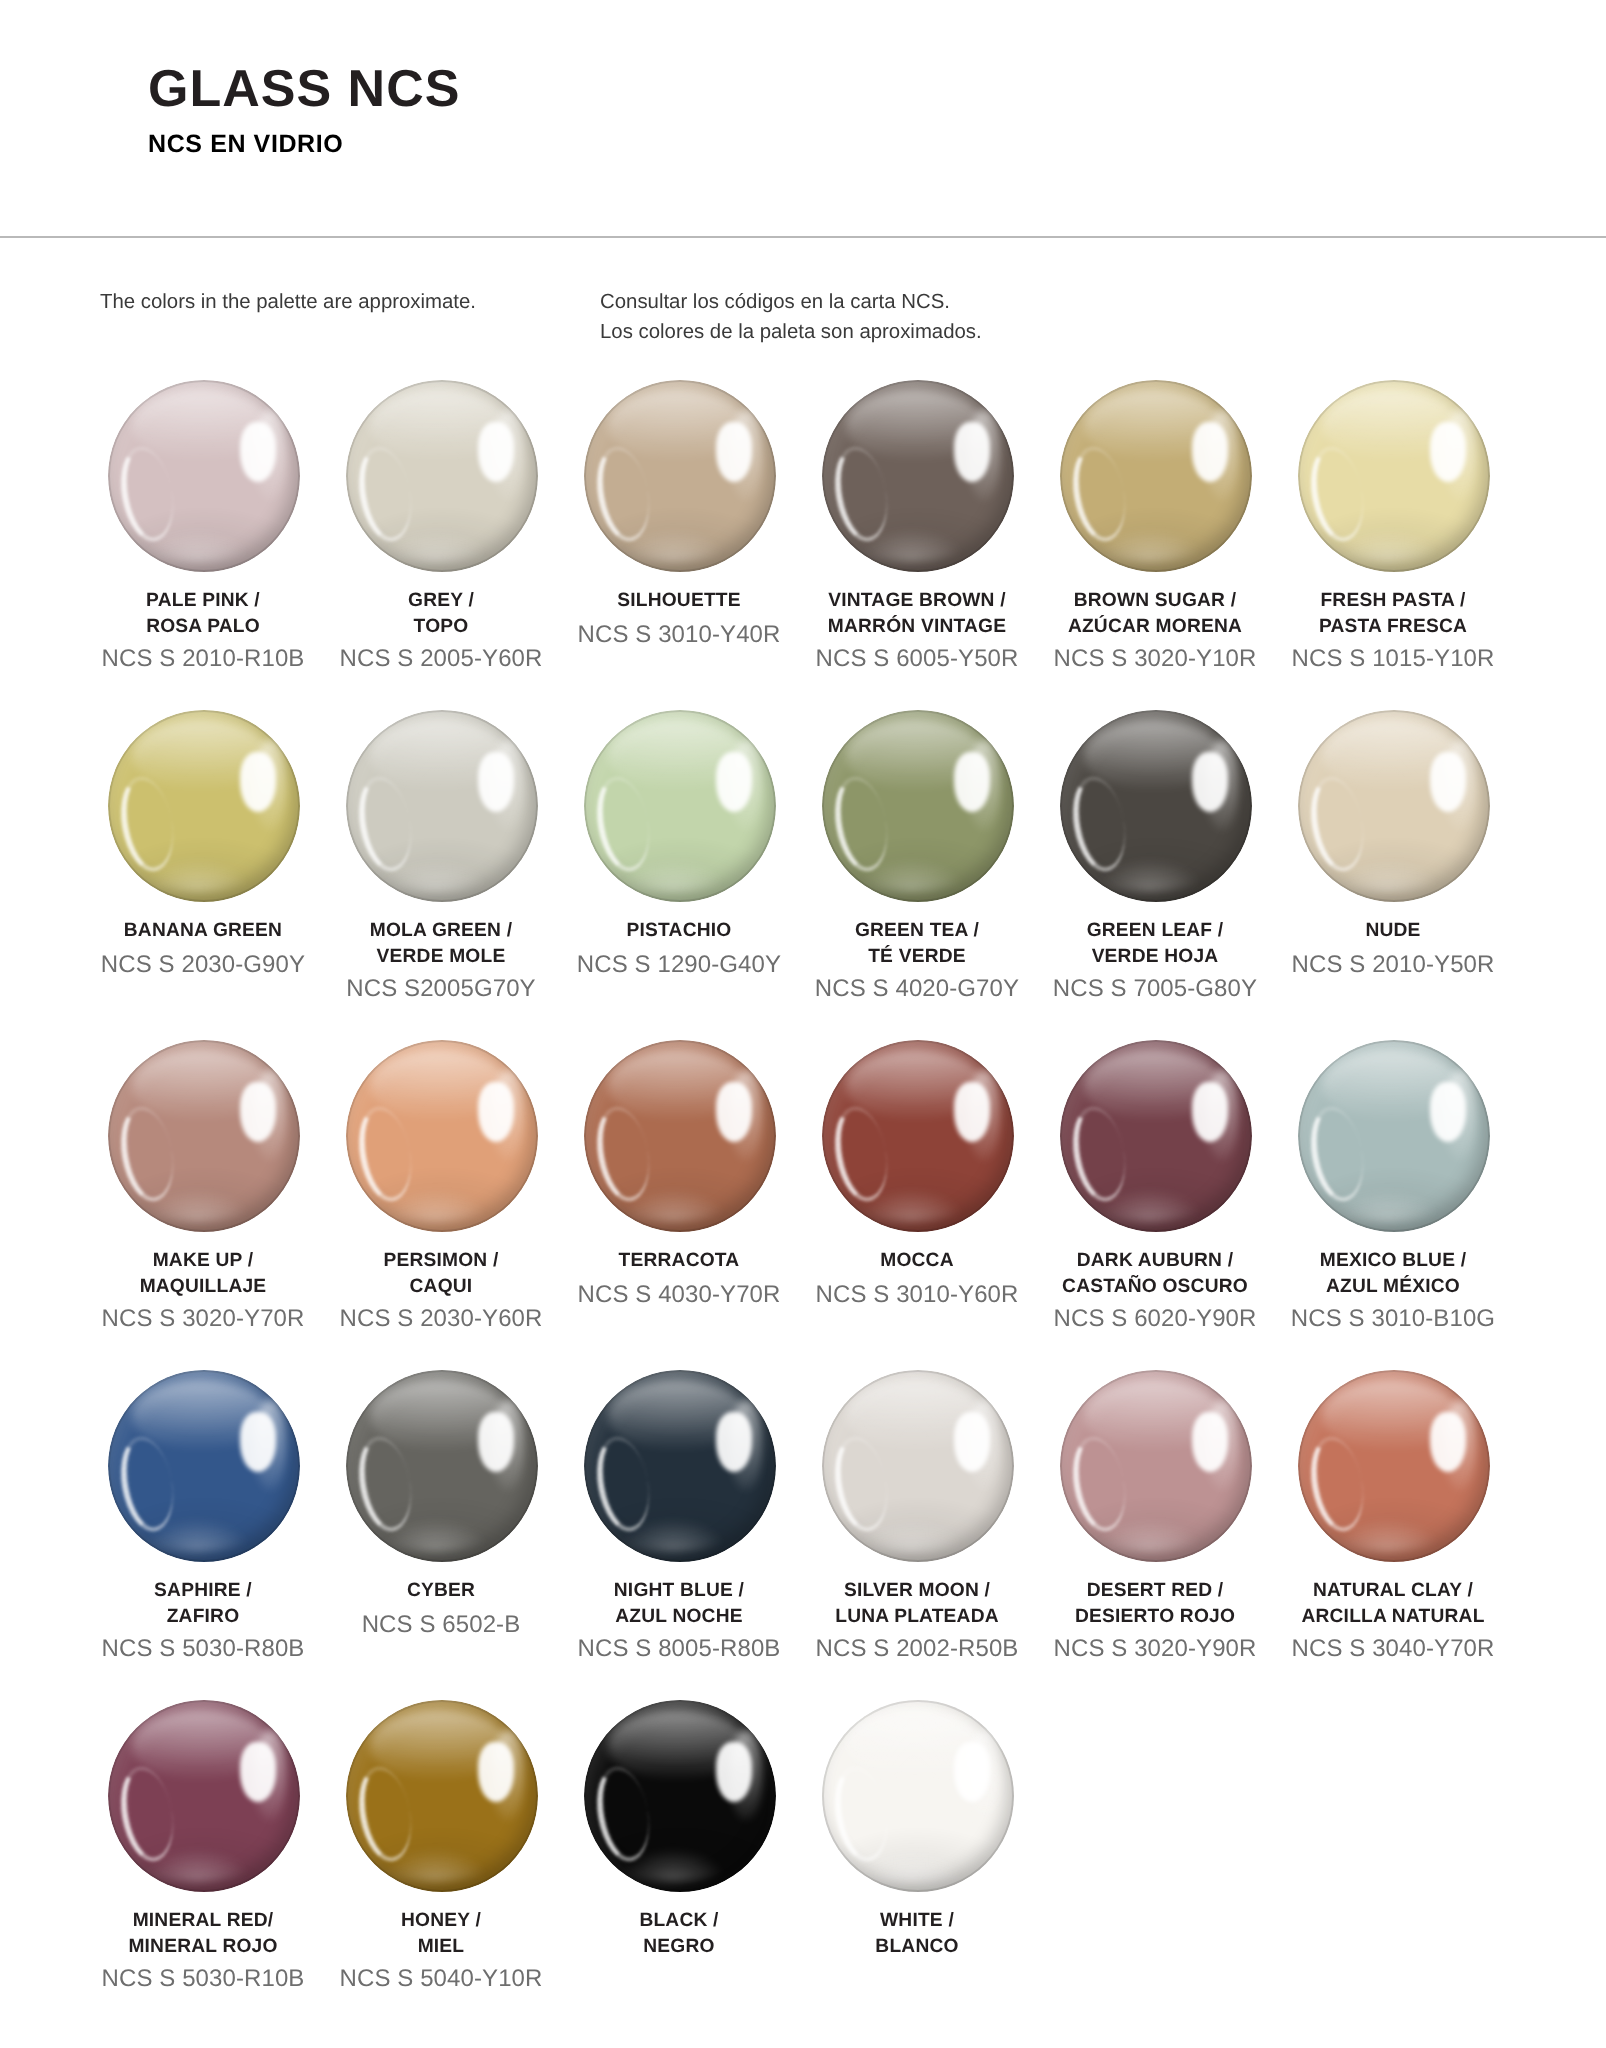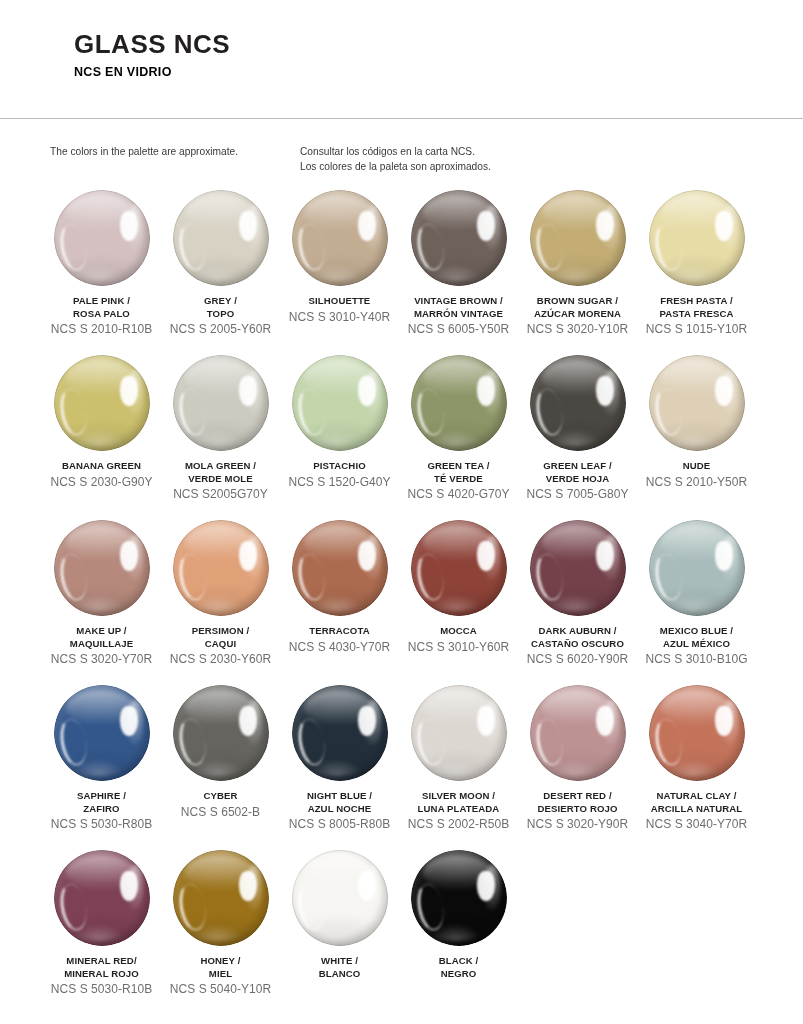--- a/index.html
+++ b/index.html
@@ -328,21 +328,21 @@
           <div class="body"></div>
           <div class="shade"></div>
           <div class="rim"></div>
           <div class="sheen"></div>
           <div class="spec2"></div>
           <div class="spec"></div>
           <div class="cres"></div>
           <div class="bounce"></div>
         </div>
         <div class="name">PISTACHIO</div>
-        <div class="code">NCS S 1520-G40Y</div>
+        <div class="code">NCS S 1290-G40Y</div>
       </div>
       <div class="cell">
         <div class="swatch" style="--c: #8d9668;">
           <div class="body"></div>
           <div class="shade"></div>
           <div class="rim"></div>
           <div class="sheen"></div>
           <div class="spec2"></div>
           <div class="spec"></div>
           <div class="cres"></div>
@@ -582,42 +582,42 @@
           <div class="spec2"></div>
           <div class="spec"></div>
           <div class="cres"></div>
           <div class="bounce"></div>
         </div>
         <div class="name">HONEY /
 MIEL</div>
         <div class="code">NCS S 5040-Y10R</div>
       </div>
       <div class="cell">
+        <div class="swatch" style="--c: #0a0a0a;">
+          <div class="body"></div>
+          <div class="shade"></div>
+          <div class="rim"></div>
+          <div class="sheen"></div>
+          <div class="spec2"></div>
+          <div class="spec"></div>
+          <div class="cres"></div>
+          <div class="bounce"></div>
+        </div>
+        <div class="name">BLACK /
+NEGRO</div>
+      </div>
+      <div class="cell">
         <div class="swatch outline" style="--c: #f7f5f1;">
           <div class="body"></div>
           <div class="shade"></div>
           <div class="rim"></div>
           <div class="sheen"></div>
           <div class="spec2"></div>
           <div class="spec"></div>
           <div class="cres"></div>
           <div class="bounce"></div>
         </div>
         <div class="name">WHITE /
 BLANCO</div>
       </div>
-      <div class="cell">
-        <div class="swatch" style="--c: #0a0a0a;">
-          <div class="body"></div>
-          <div class="shade"></div>
-          <div class="rim"></div>
-          <div class="sheen"></div>
-          <div class="spec2"></div>
-          <div class="spec"></div>
-          <div class="cres"></div>
-          <div class="bounce"></div>
-        </div>
-        <div class="name">BLACK /
-NEGRO</div>
-      </div>
     </div>
 
 </div>
 
 </body></html>

